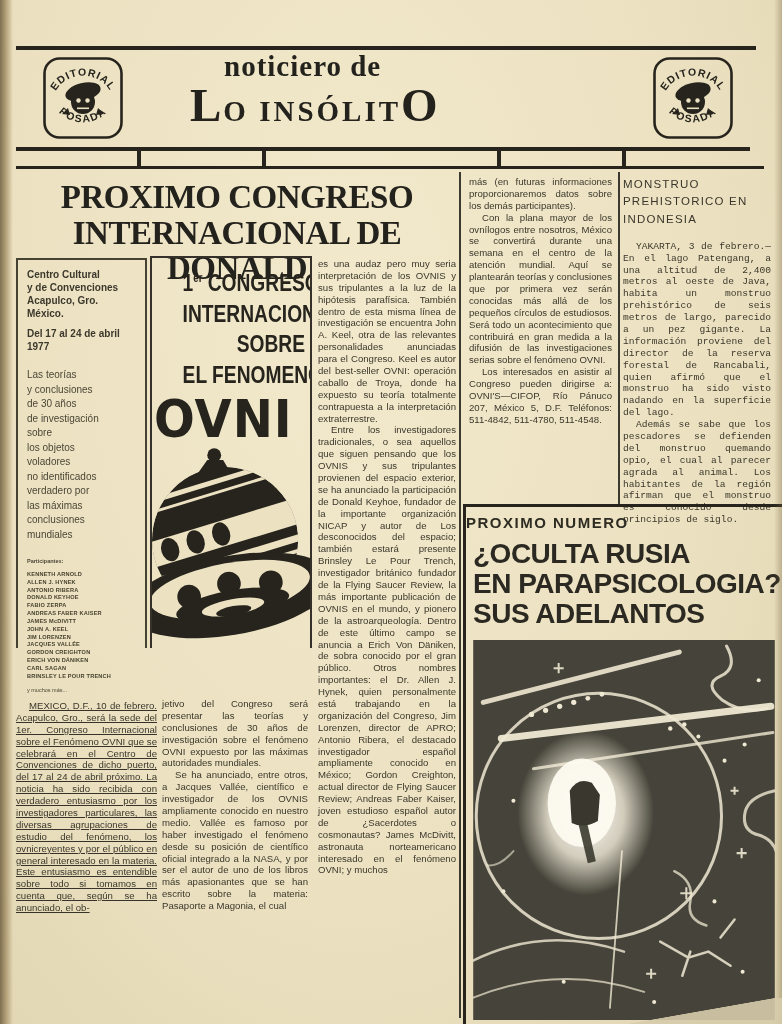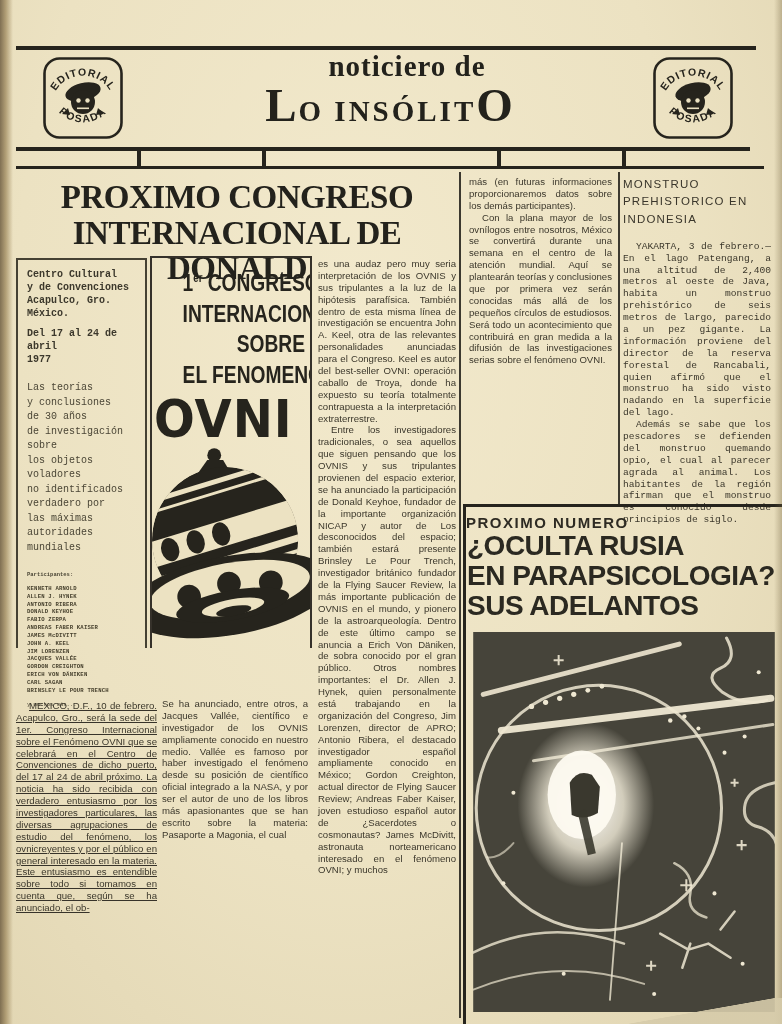--- a/index.html
+++ b/index.html
@@ -14,37 +14,37 @@
     background:linear-gradient(270deg,rgba(110,95,60,.35),rgba(110,95,60,0));}
   .corner-tear{position:absolute;right:0;bottom:0;width:200px;height:26px;
     background:linear-gradient(170deg,rgba(0,0,0,0) 55%,rgba(214,203,170,.9) 56%);}
   .rule{position:absolute;background:#26241d;}
   .tick{position:absolute;top:147px;width:4px;height:22px;background:#26241d;}
   .vrule{position:absolute;width:2px;background:#3c392f;}
 
   
   .logo{position:absolute;top:56px;width:82px;height:84px;}
   .logo-left{left:42px;} .logo-right{left:652px;}
-  .masthead{position:absolute;left:190px;top:52px;width:400px;text-align:center;
+  .masthead{position:absolute;left:190px;top:52px;width:400px;
     font-family:"Liberation Serif",serif;font-weight:700;color:#23221c;}
   .mast-top{font-size:29px;letter-spacing:1px;padding-left:34px;line-height:1.0;}
   .mast-main{line-height:.95;margin-top:2px;letter-spacing:2px;}
   .mast-main .big{font-size:47px;}
   .mast-main .mid{font-size:29px;letter-spacing:3px;}
 
   
   .headline{position:absolute;left:14px;top:180px;width:446px;text-align:center;
     font-family:"Liberation Serif",serif;font-weight:700;font-size:33px;line-height:1.08;
     color:#23221c;letter-spacing:-.5px;}
   .headline p{margin:0;}
 
   
   .venue{position:absolute;left:16px;top:258px;width:131px;height:390px;
     border-top:2px solid #454133;border-left:2px solid #454133;border-right:2px solid #454133;
-    padding:8px 6px 0 9px;box-sizing:border-box;font-family:Liberation Mono, monospace;}
+    padding:8px 6px 0 9px;box-sizing:border-box;}
   .venue-bold p{margin:0;font-weight:700;font-size:10px;line-height:1.3;color:#3c382c;}
   .venue-dates{margin-top:7px;}
   .venue-blurb{margin-top:15px;}
   .venue-blurb p{margin:0;font-size:10px;line-height:1.45;color:#4b4636;}
   .part-label{margin-top:16px;font-size:5.5px;font-weight:700;color:#4b4636;}
   .part-names{margin-top:7px;}
   .part-names p{margin:0;font-size:5.6px;font-weight:700;line-height:1.4;letter-spacing:.2px;color:#453f2c;}
   .part-more{margin-top:6px;font-size:5.5px;color:#4b4636;}
 
   
@@ -70,21 +70,21 @@
     line-height:1.5;color:#3a362b;}
   .col5 .body{margin-top:13px;font-family:Liberation Mono, monospace;}
   .bottom1{position:absolute;left:16px;top:700px;width:141px;text-decoration:underline;}
   .bottom2{position:absolute;left:162px;top:698px;width:146px;}
 
   
   .next-issue{position:absolute;left:463px;top:504px;width:319px;height:520px;
     border-top:3px solid #26241d;border-left:3px solid #26241d;box-sizing:border-box;
     padding:7px 0 0 0;}
   .kicker{font-size:15px;font-weight:700;letter-spacing:1.5px;color:#2e2b23;}
-  .ni-headline{padding-left:1px;}
+  .ni-headline{margin-top:8px;padding-left:7px;}
   .ni-headline p{margin:0;font-size:28px;font-weight:700;letter-spacing:-.5px;line-height:1.08;color:#2b2921;}
   .photo{display:block;margin:10px 0 0 7px;}
 </style>
 </head>
 <body>
 
 <div id="page">
   <div class="spine"></div>
 
   <div class="rule" style="left:16px;top:46px;width:740px;height:4px;"></div>
@@ -166,21 +166,21 @@
         <p>Las teorías</p>
         <p>y conclusiones</p>
         <p>de 30 años</p>
         <p>de investigación</p>
         <p>sobre</p>
         <p>los objetos</p>
         <p>voladores</p>
         <p>no identificados</p>
         <p>verdadero por</p>
         <p>las máximas</p>
-        <p>autoridades</p>
+        <p>conclusiones</p>
         <p>mundiales</p>
       </div>
     <div class="part-label">Participantes:</div>
     <div class="part-names">
         <p>KENNETH ARNOLD</p>
         <p>ALLEN J. HYNEK</p>
         <p>ANTONIO RIBERA</p>
         <p>DONALD KEYHOE</p>
         <p>FABIO ZERPA</p>
         <p>ANDREAS FABER KAISER</p>
@@ -246,38 +246,40 @@
   </div>
 
   <div class="col3 body cont">
       <p>es una audaz pero muy seria interpretación de los OVNIS y sus tripulantes a la luz de la hipótesis parafísica. También dentro de esta misma línea de investigación se encuentra John A. Keel, otra de las relevantes personalidades anunciadas para el Congreso. Keel es autor del best-seller OVNI: operación caballo de Troya, donde ha expuesto su teoría totalmente contrapuesta a la interpretación extraterrestre.</p>
       <p>Entre los investigadores tradicionales, o sea aquellos que siguen pensando que los OVNIS y sus tripulantes provienen del espacio exterior, se ha anunciado la participación de Donald Keyhoe, fundador de la importante organización NICAP y autor de Los desconocidos del espacio; también estará presente Brinsley Le Pour Trench, investigador británico fundador de la Flying Saucer Review, la más importante publicación de OVNIS en el mundo, y pionero de la astroarqueología. Dentro de este último campo se anuncia a Erich Von Däniken, de sobra conocido por el gran público. Otros nombres importantes: el Dr. Allen J. Hynek, quien personalmente está trabajando en la organización del Congreso, Jim Lorenzen, director de APRO; Antonio Ribera, el destacado investigador español ampliamente conocido en México; Gordon Creighton, actual director de Flying Saucer Review; Andreas Faber Kaiser, joven estudioso español autor de ¿Sacerdotes o cosmonautas? James McDivitt, astronauta norteamericano interesado en el fenómeno OVNI; y muchos</p>
     </div>
 
   <div class="col4 body cont">
       <p>más (en futuras informaciones proporcionaremos datos sobre los demás participantes).</p>
       <p>Con la plana mayor de los ovnílogos entre nosotros, México se convertirá durante una semana en el centro de la atención mundial. Aquí se plantearán teorías y conclusiones que por primera vez serán conocidas más allá de los pequeños círculos de estudiosos. Será todo un acontecimiento que contribuirá en gran medida a la difusión de las investigaciones serias sobre el fenómeno OVNI.</p>
+      <p>Los interesados en asistir al Congreso pueden dirigirse a: OVNI'S—CIFOP, Río Pánuco 207, México 5, D.F. Teléfonos: 511-4842, 511-4780, 511-4548.</p>
     </div>
 
   <div class="col5">
     <div class="monster-title">
         <p>MONSTRUO</p>
         <p>PREHISTORICO EN</p>
         <p>INDONESIA</p>
       </div>
     <div class="body">
         <p>YAKARTA, 3 de febrero.— En el lago Patengang, a una altitud de 2,400 metros al oeste de Java, habita un monstruo prehistórico de seis metros de largo, parecido a un pez gigante. La información proviene del director de la reserva forestal de Rancabali, quien afirmó que el monstruo ha sido visto nadando en la superficie del lago.</p>
         <p>Además se sabe que los pescadores se defienden del monstruo quemando opio, el cual al parecer agrada al animal. Los habitantes de la región afirman que el monstruo es conocido desde principios de siglo.</p>
       </div>
   </div>
 
   <div class="bottom1 body">
       <p>MEXICO, D.F., 10 de febrero. Acapulco, Gro., será la sede del 1er. Congreso Internacional sobre el Fenómeno OVNI que se celebrará en el Centro de Convenciones de dicho puerto, del 17 al 24 de abril próximo. La noticia ha sido recibida con verdadero entusiasmo por los investigadores particulares, las diversas agrupaciones de estudio del fenómeno, los ovnicreyentes y por el público en general interesado en la materia. Este entusiasmo es entendible sobre todo si tomamos en cuenta que, según se ha anunciado, el ob-</p>
     </div>
   <div class="bottom2 body cont">
+      <p>jetivo del Congreso será presentar las teorías y conclusiones de 30 años de investigación sobre el fenómeno OVNI expuesto por las máximas autoridades mundiales.</p>
       <p>Se ha anunciado, entre otros, a Jacques Vallée, científico e investigador de los OVNIS ampliamente conocido en nuestro medio. Vallée es famoso por haber investigado el fenómeno desde su posición de científico oficial integrado a la NASA, y por ser el autor de uno de los libros más apasionantes que se han escrito sobre la materia: Pasaporte a Magonia, el cual</p>
     </div>
 
   <div class="next-issue">
     <div class="kicker">PROXIMO NUMERO</div>
     <div class="ni-headline">
         <p>¿OCULTA RUSIA</p>
         <p>EN PARAPSICOLOGIA?</p>
         <p>SUS ADELANTOS</p>
       </div>

